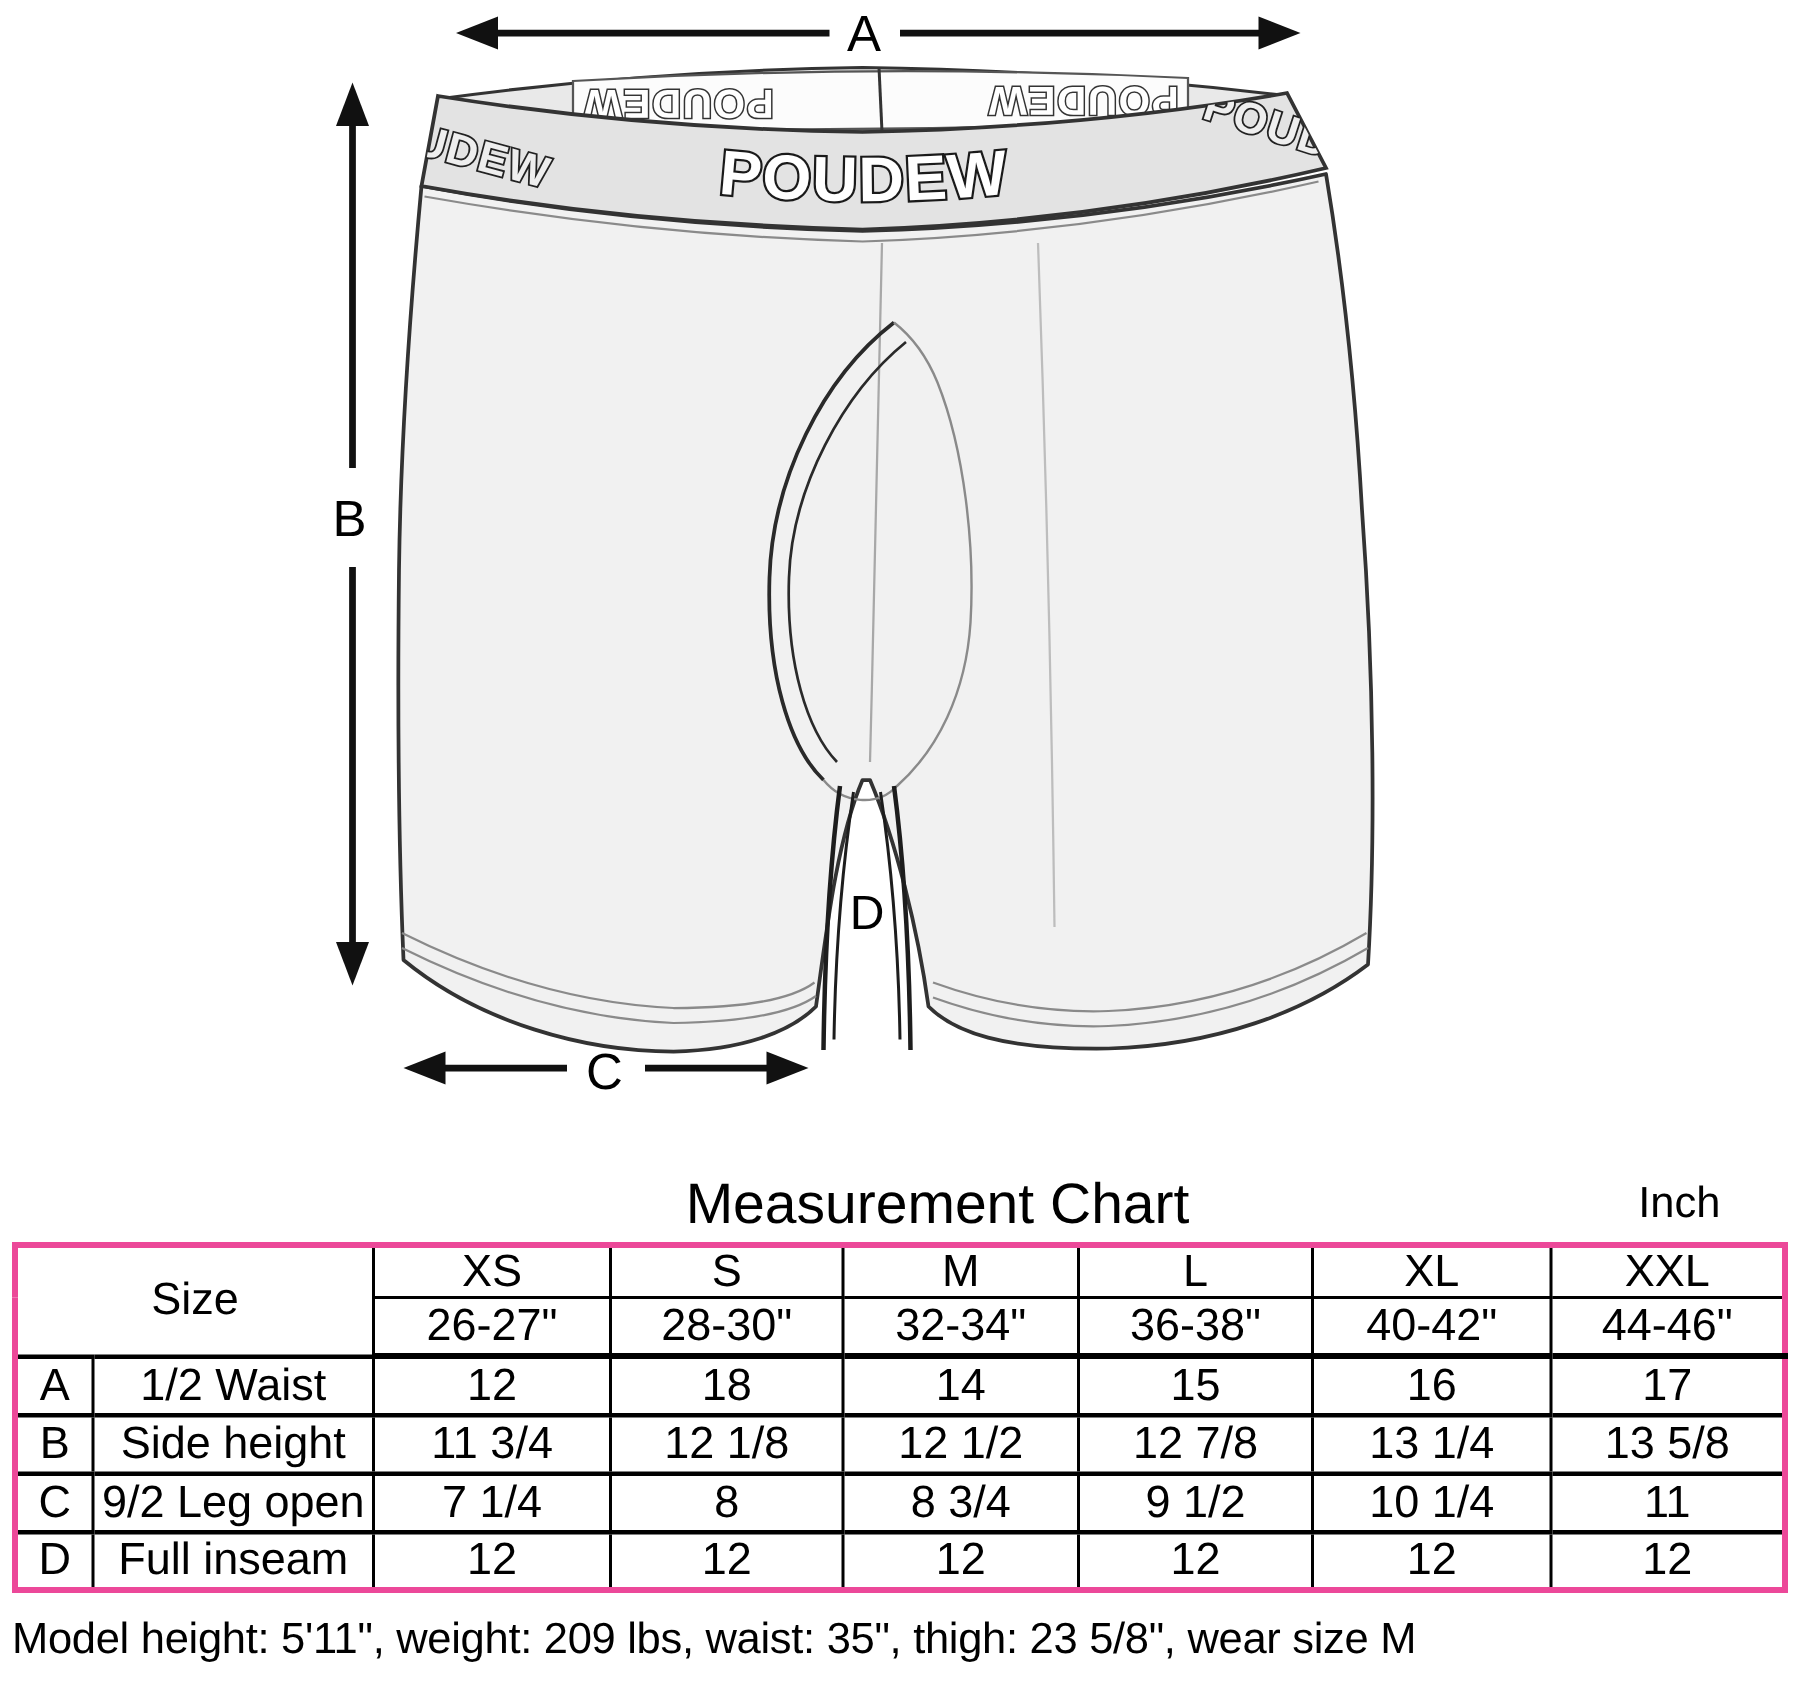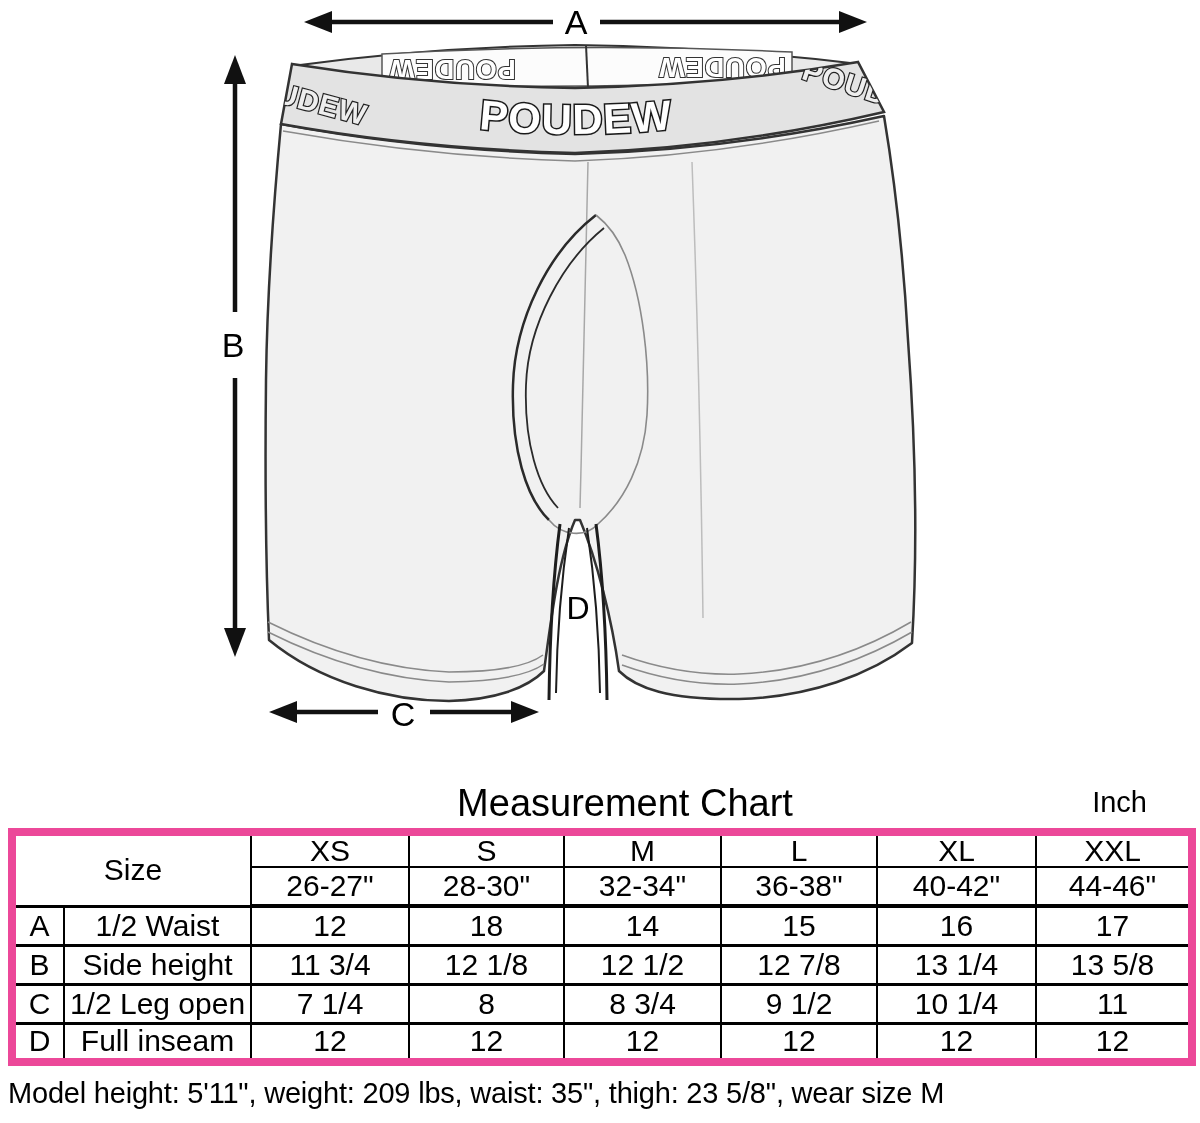--- a/index.html
+++ b/index.html
@@ -6,21 +6,21 @@
   .page{position:relative;width:1200px;height:1123px;background:#fff;overflow:hidden;
         font-family:"Liberation Sans",sans-serif;color:#000;}
   svg text{font-family:"Liberation Sans",sans-serif;}
 
   .chart-title{position:absolute;left:625px;top:782px;transform:translateX(-50%);
         font-size:38px;font-weight:normal;white-space:nowrap;letter-spacing:0px;}
   .unit-label{position:absolute;right:53px;top:786px;font-size:29px;white-space:nowrap;}
 
   table.size-table{position:absolute;left:8px;top:828px;width:1180px;
         border-collapse:collapse;table-layout:fixed;
-        border:8px solid #ec4899;}
+        border:4px solid #ec4899;}
   table.size-table td{border:2.5px solid #000;text-align:center;vertical-align:middle;
         font-size:30px;line-height:1;padding:0;overflow:hidden;white-space:nowrap;}
   tr.hdr1{height:35px;}
   tr.hdr1 td{border-bottom-width:2px;}
   tr.hdr2{height:39px;}
   tr.hdr2 td{border-bottom-width:4px;}
   tr.datarow{height:39px;}
   tr.datarow td{border-top-width:3px;border-bottom-width:3px;}
   td.size-corner{font-size:31px;border-bottom-width:4px;}
   td.rowlabel{text-align:left;padding-left:10px;}
@@ -163,21 +163,21 @@
         <td class="rowlabel">Side height</td>
         <td>11 3/4</td>
         <td>12 1/8</td>
         <td>12 1/2</td>
         <td>12 7/8</td>
         <td>13 1/4</td>
         <td>13 5/8</td>
       </tr>
       <tr class="datarow">
         <td>C</td>
-        <td class="rowlabel">1/2 Leg open</td>
+        <td class="rowlabel">9/2 Leg open</td>
         <td>7 1/4</td>
         <td>8</td>
         <td>8 3/4</td>
         <td>9 1/2</td>
         <td>10 1/4</td>
         <td>11</td>
       </tr>
       <tr class="datarow">
         <td>D</td>
         <td class="rowlabel">Full inseam</td>

